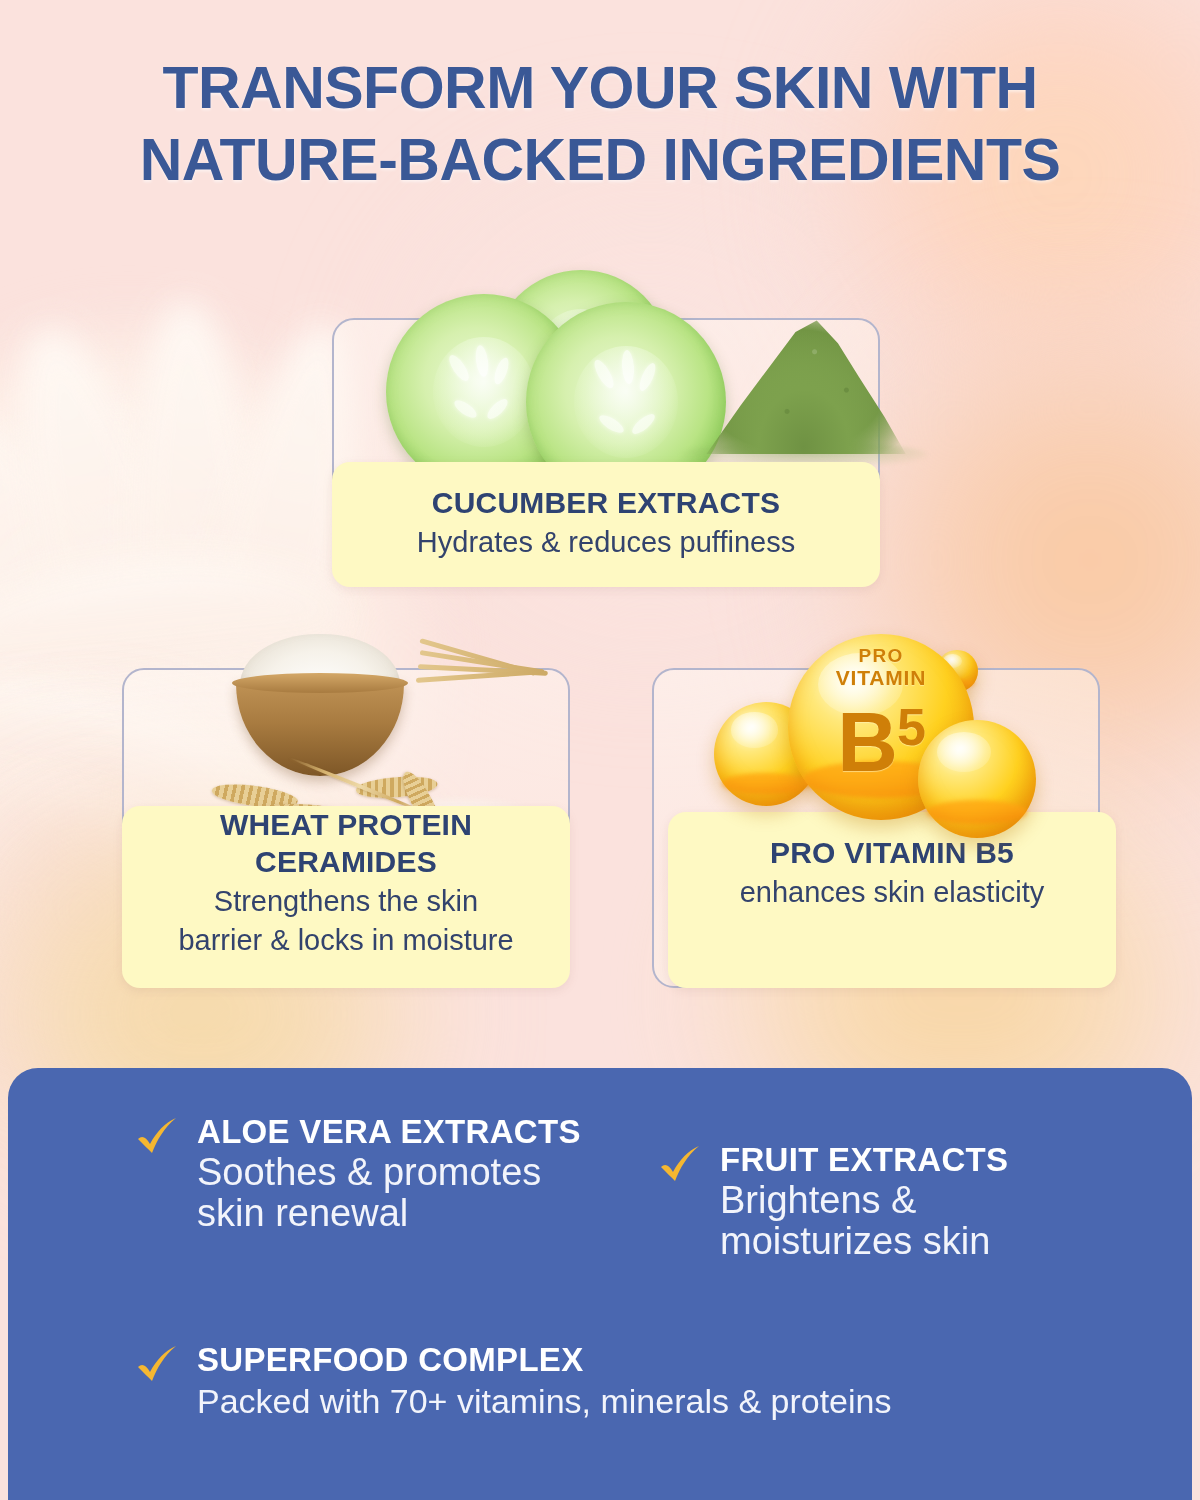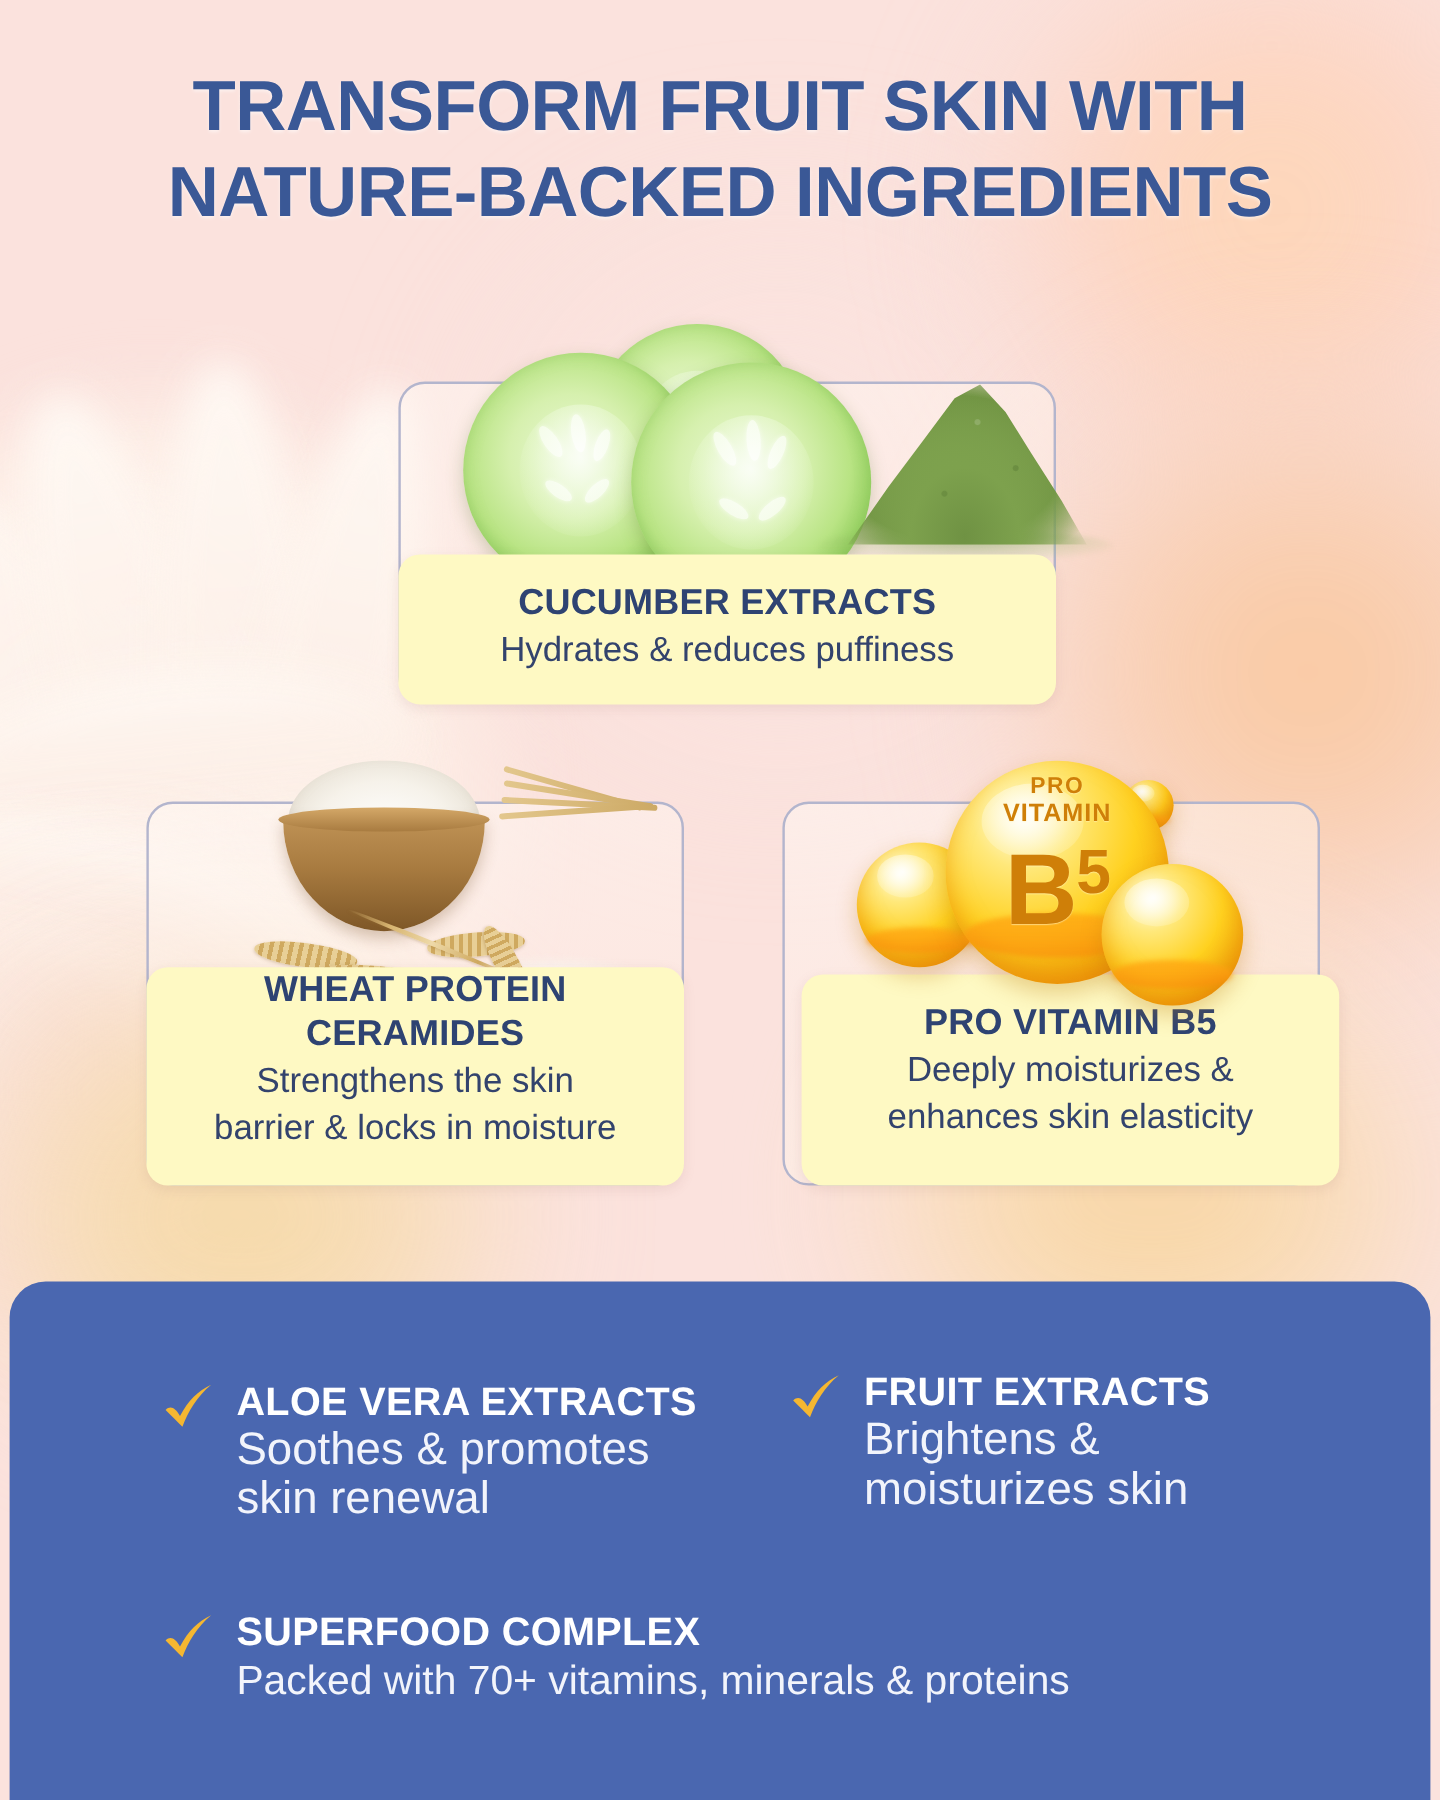--- a/index.html
+++ b/index.html
@@ -263,21 +263,21 @@
   }
   .check {
     flex:0 0 auto; width:44px; height:44px; margin-top:4px;
   }
   .b-text .b-head {
     color:#ffffff; font-weight:bold; font-size:33px; line-height:40px; letter-spacing:.3px;
   }
   .b-text .b-sub {
     color:#f2f4fb; font-size:38px; line-height:41px; font-weight:normal;
   }
-  #benefit-aloe      { left:135px; top:1148px; width:500px; }
+  #benefit-aloe      { left:135px; top:1112px; width:500px; }
   #benefit-fruit     { left:658px; top:1140px; width:450px; }
   #benefit-superfood { left:135px; top:1340px; width:980px; }
   #benefit-superfood .b-sub { font-size:34px; line-height:42px; }
 </style>
 </head>
 <body>
 
 <div id="page">
 
   <div class="bg-layer">
@@ -291,21 +291,21 @@
     <div class="petal" style="left:-90px;  top:700px;  width:400px; height:125px; transform:rotate(16deg);"></div>
     <div class="petal" style="left:-40px;  top:810px;  width:330px; height:120px; transform:rotate(34deg);"></div>
     <div class="blob rose-bl"></div>
     <div class="blob peach-tr"></div>
     <div class="blob peach-r"></div>
     <div class="blob gold-bl"></div>
     <div class="blob gold-br"></div>
   </div>
 
   <h1 class="title">
-    <span class="line">TRANSFORM FRUIT SKIN WITH</span>
+    <span class="line">TRANSFORM YOUR SKIN WITH</span>
     <span class="line">NATURE-BACKED INGREDIENTS</span>
   </h1>
 
   <div class="card" id="card-cucumber">
     <div class="photo cuke-wrap">
       <div class="cuke" id="cuke-back">
         <span class="seed" style="left:44%; top:34%; width:9px;  height:22px; transform:rotate(-22deg);"></span>
         <span class="seed" style="left:52%; top:42%; width:9px;  height:20px; transform:rotate(16deg);"></span>
       </div>
       <div class="cuke" id="cuke-left">
@@ -365,21 +365,20 @@
       <div class="drop" id="drop-right"></div>
       <div class="b5-label">
         <div class="pro">PRO</div>
         <div class="vit">VITAMIN</div>
         <div class="big"><span>B</span><sup>5</sup></div>
       </div>
     </div>
   </div>
   <div class="caption" id="cap-b5">
     <div class="head">PRO VITAMIN B5</div>
-    <div class="sub">Deeply moisturizes &amp;</div>
     <div class="sub">enhances skin elasticity</div>
   </div>
 
   <div id="benefits"></div>
 
   <div class="benefit" id="benefit-aloe">
     <svg class="check" viewBox="0 0 44 44">
       <path d="M3 23 C7 19 11 21 15 28 C22 15 30 7 41 2 C29 12 22 24 17 37 C13 33 8 28 3 23 Z" fill="#f5b731"></path>
     </svg>
     <div class="b-text">

